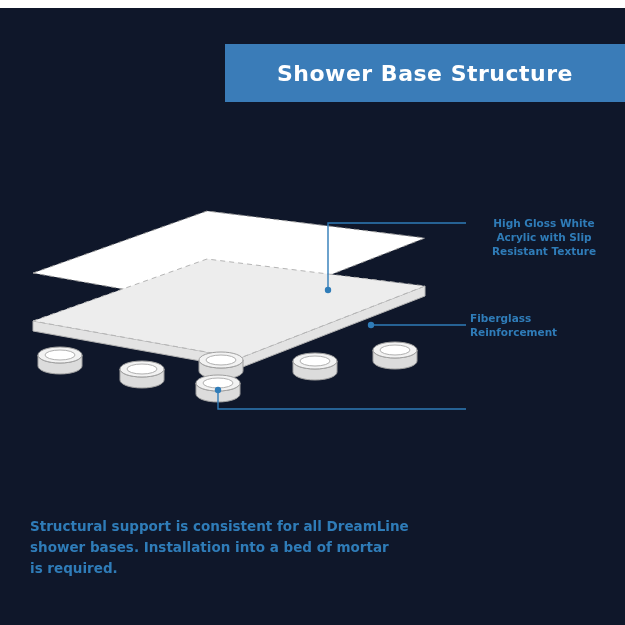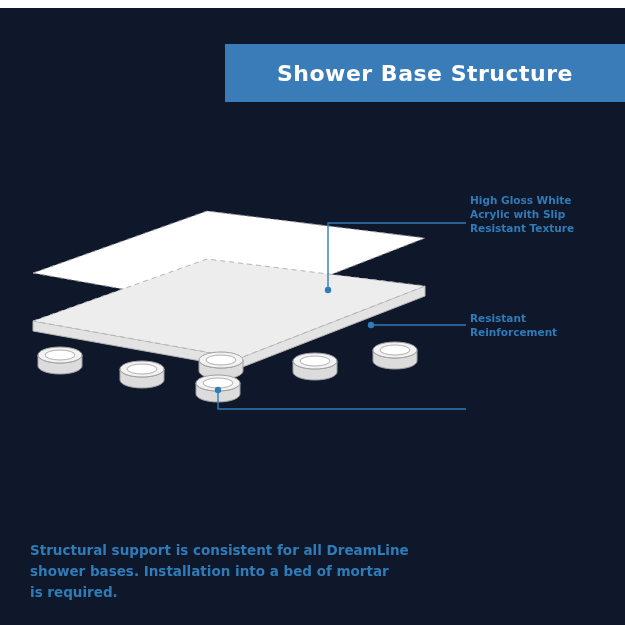--- a/index.html
+++ b/index.html
@@ -60,29 +60,29 @@
   
   .callout {
     position: absolute;
     color: #2f7cb8;
     font-size: 10.5px;
     font-weight: bold;
     line-height: 1.35;
     font-family: "DejaVu Sans", sans-serif;
     white-space: pre-line;
   }
-  #callout-1 { left: 470px; top: 185px; width: 148px; }
+  #callout-1 { left: 470px; top: 208px; width: 148px; text-align: center; }
   #callout-2 { left: 470px; top: 303px; width: 148px; }
   #callout-3 { left: 470px; top: 392px; width: 148px; }
 
   
   .note {
     position: absolute;
     left: 30px;
-    top: 532px;
+    top: 508px;
     width: 420px;
     color: #2f7cb8;
     font-size: 13.5px;
     font-weight: bold;
     line-height: 1.55;
     font-family: "DejaVu Sans", sans-serif;
     white-space: pre-line;
   }
 </style>
 </head>
@@ -155,20 +155,20 @@
 
         <path d="M218,272 L218,291 L466,291"></path>
         <circle cx="218" cy="272" r="3.2" fill="#2f7cb8" stroke="none"></circle>
       </g>
     </svg>
   </div>
 
   <div class="callout" id="callout-1">High Gloss White
 Acrylic with Slip
 Resistant Texture</div>
-  <div class="callout" id="callout-2">Resistant
+  <div class="callout" id="callout-2">Fiberglass
 Reinforcement</div>
 
   <div class="note">Structural support is consistent for all DreamLine
 shower bases. Installation into a bed of mortar
 is required.</div>
 
 </div>
 
 </body></html>

